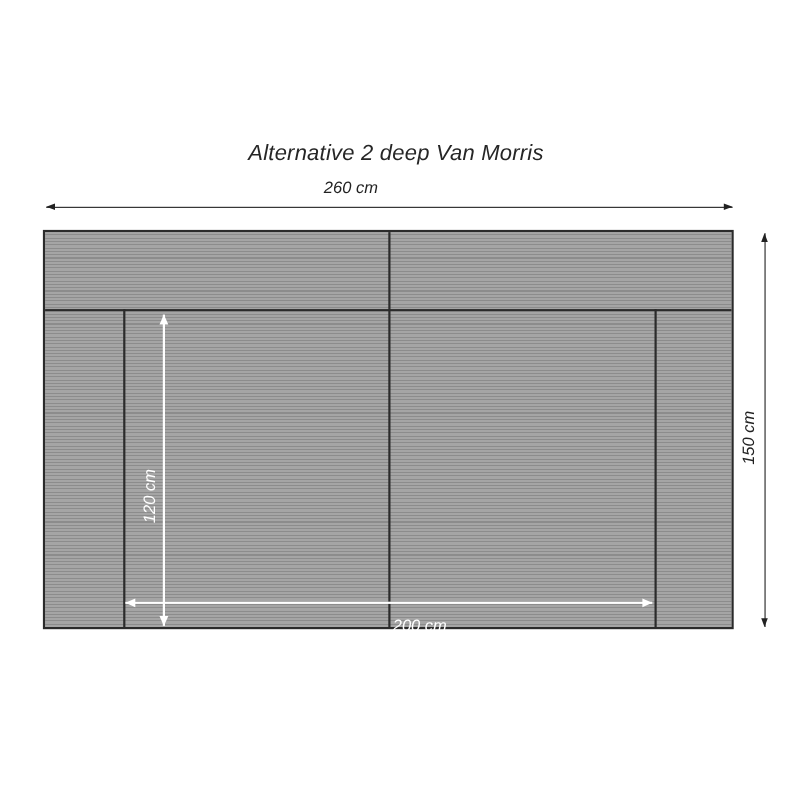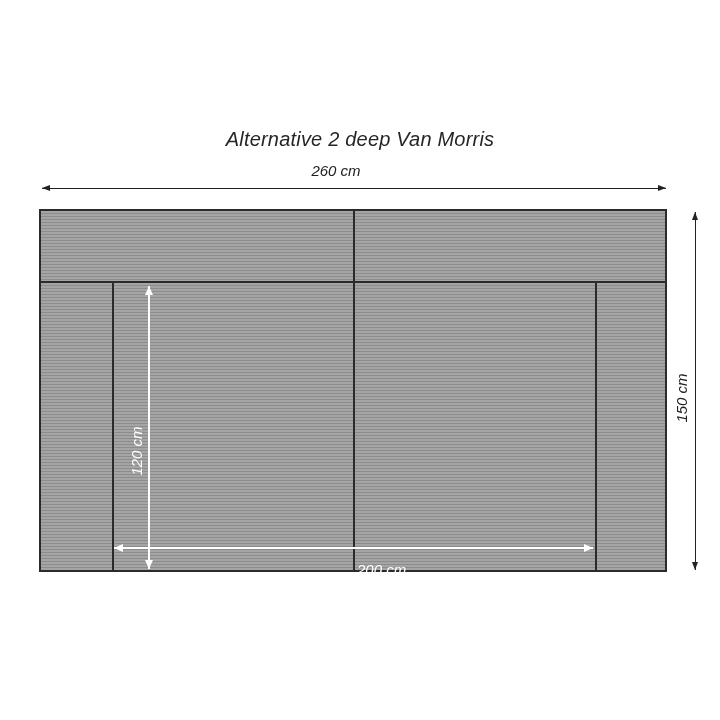--- a/index.html
+++ b/index.html
@@ -113,21 +113,21 @@
   .dim-v.light::before { border-bottom-width: 9px; }
   .dim-v.light::after  { border-top-width: 9px; }
 </style>
 </head>
 <body>
 
 <div class="canvas">
 
   <div class="title">Alternative 2 deep Van Morris</div>
 
-  <span class="dim-label center-h" style="left:336px; top:162px;">260 cm</span>
+  <span class="dim-label center-h" style="left:319px; top:162px;">260 cm</span>
   <div class="dim-h" style="left:42px; top:188px; width:624px;"></div>
 
   <div class="sofa">
     <div class="seam backrest"></div>
     <div class="seam center"></div>
     <div class="seam arm-left"></div>
     <div class="seam arm-right"></div>
   </div>
 
   <span class="dim-label rot" style="left:681px; top:398px;">150 cm</span>

